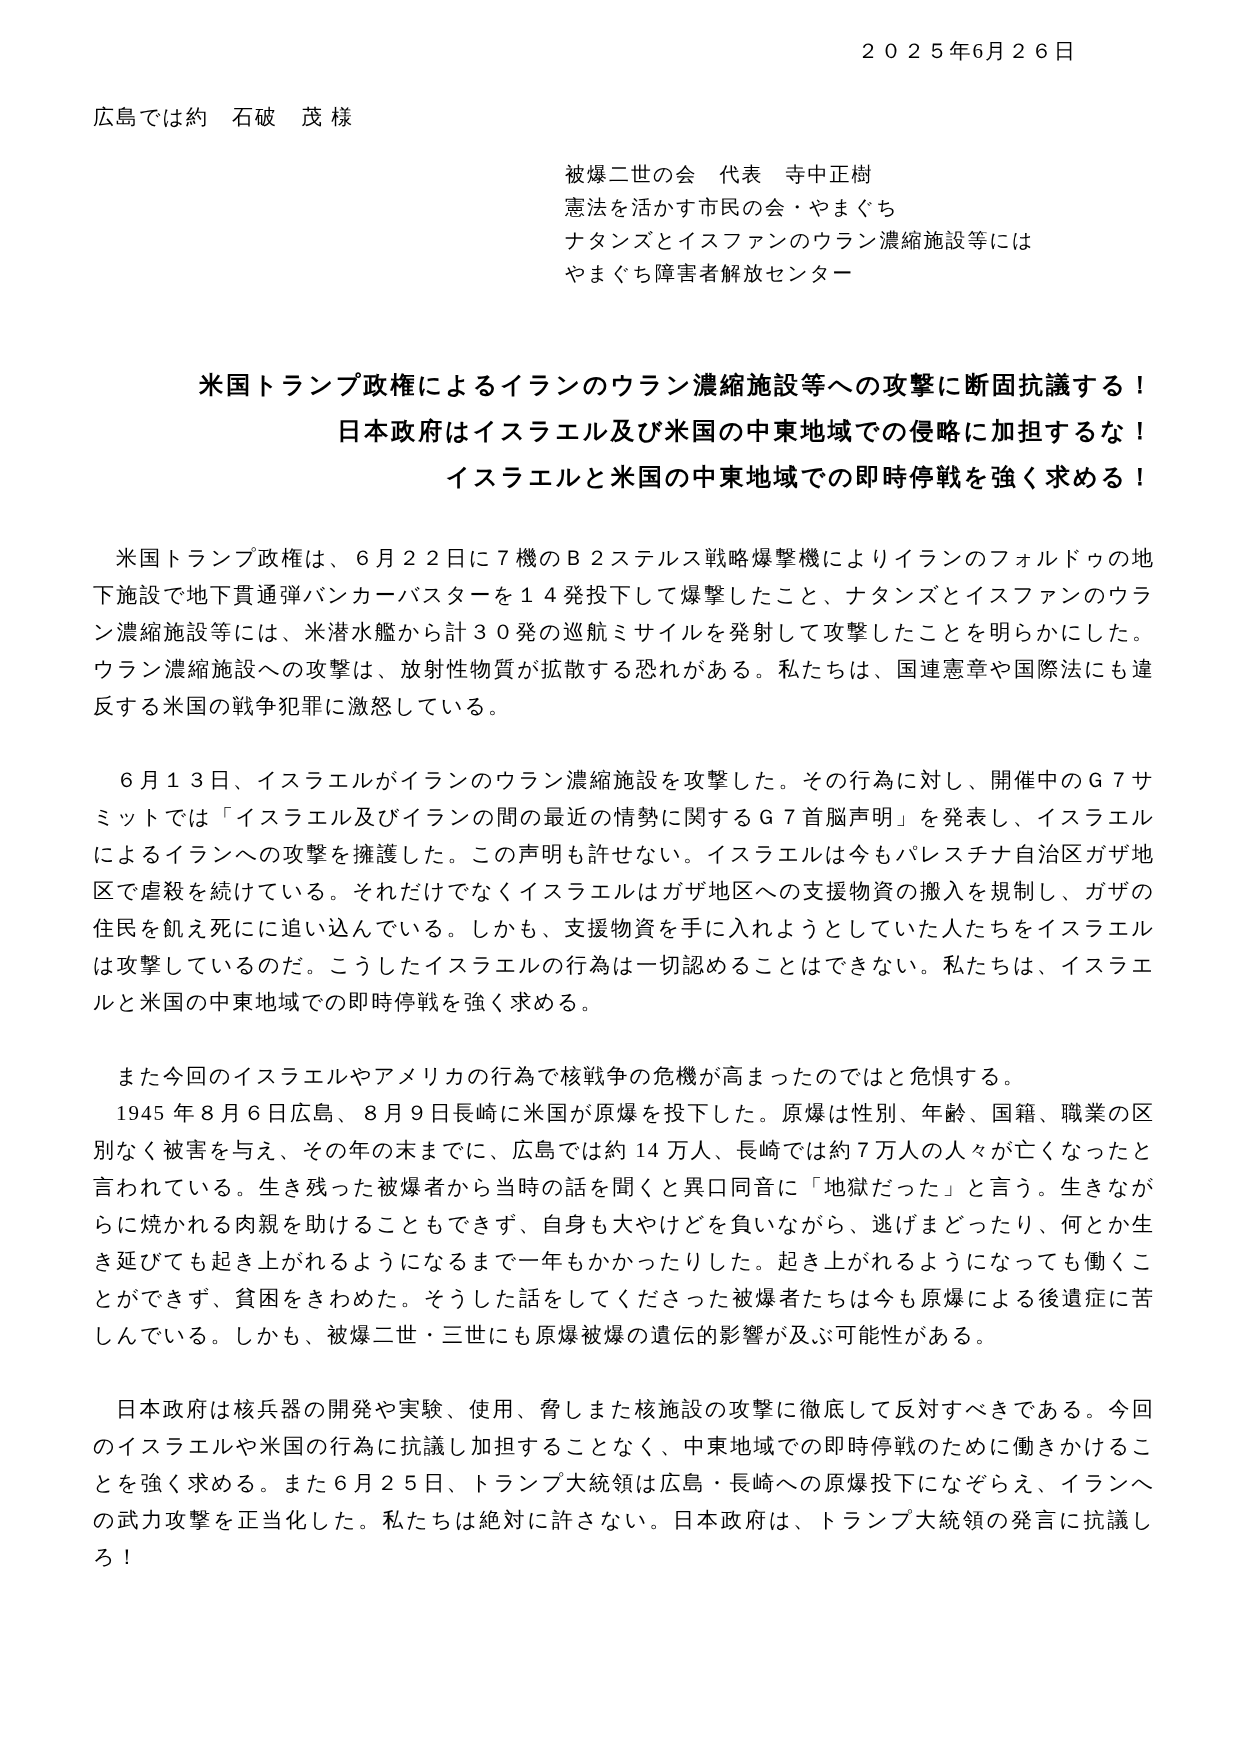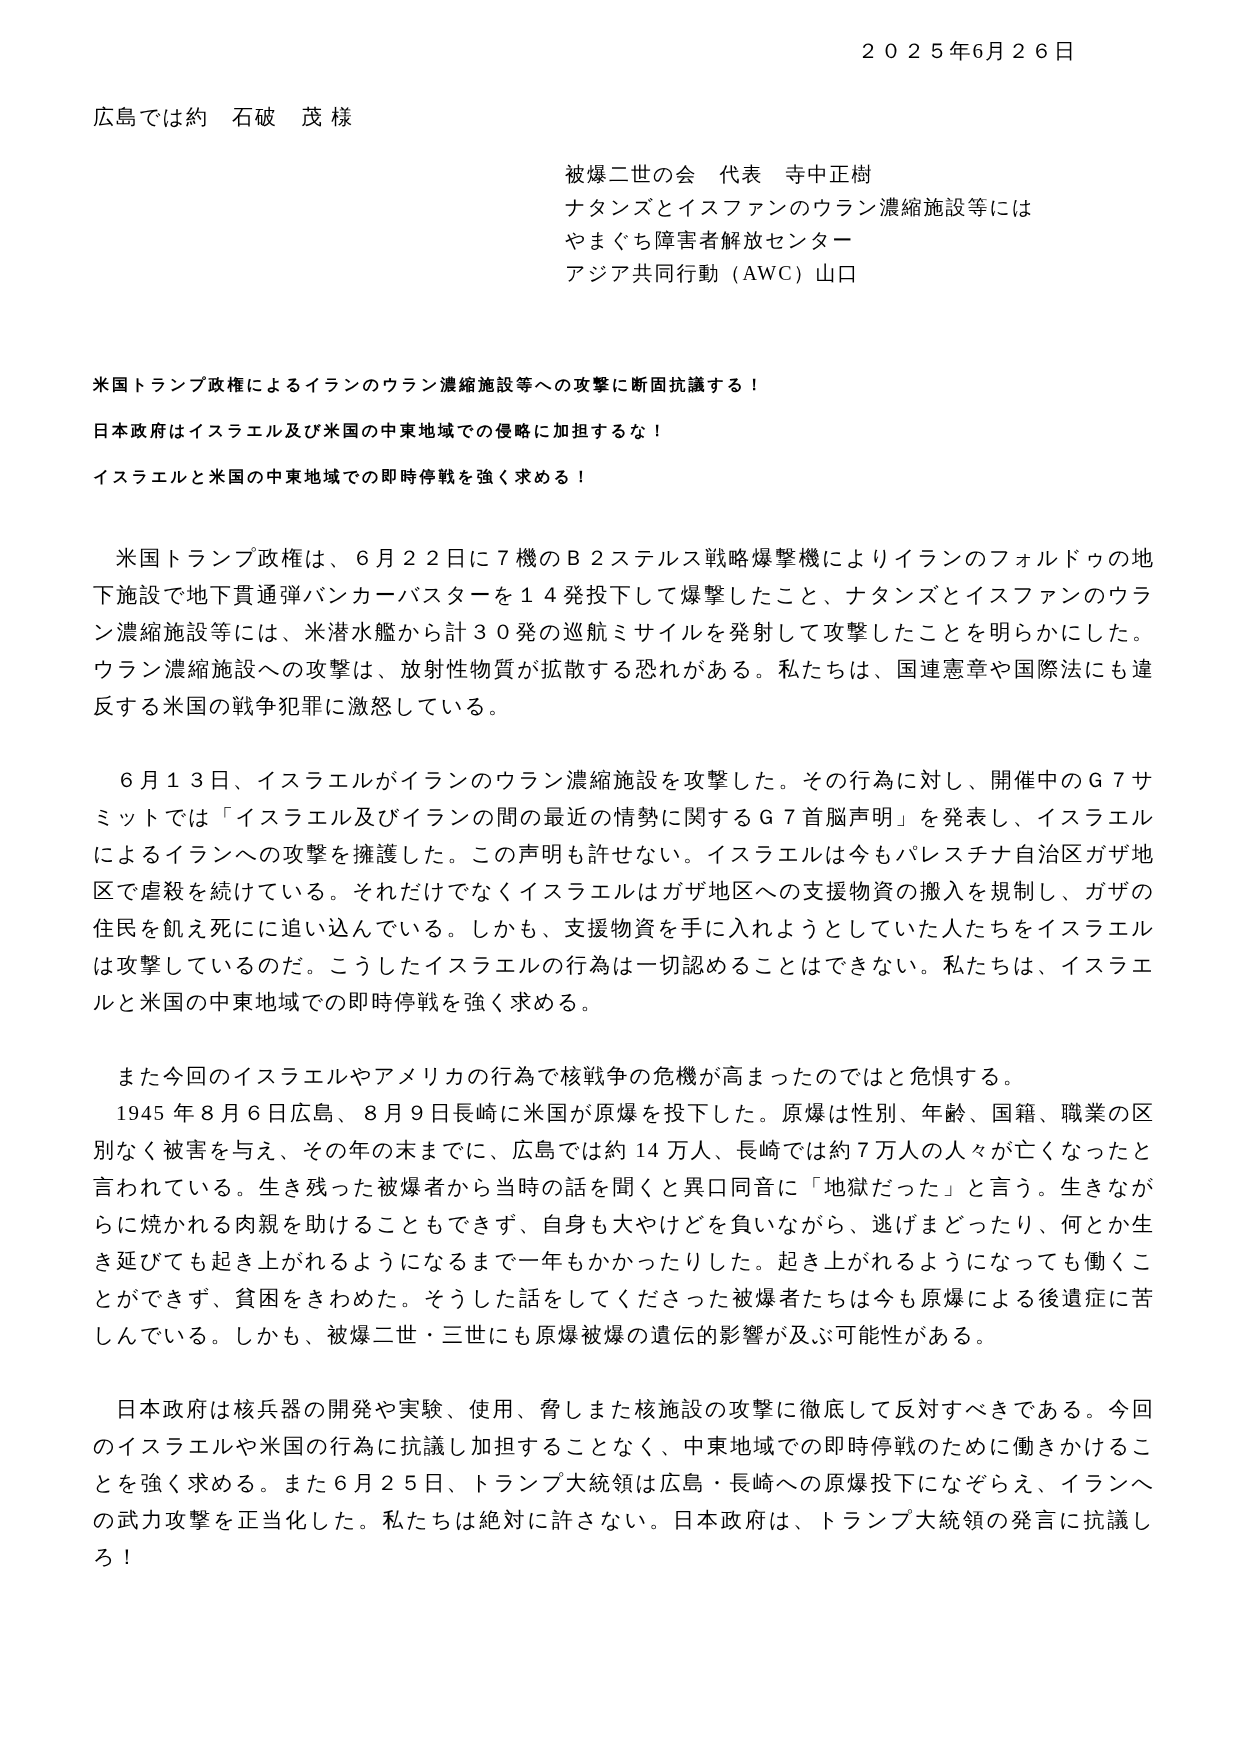--- a/index.html
+++ b/index.html
@@ -37,23 +37,23 @@
     margin-left: 472px;
     font-size: 20px;
     letter-spacing: 2px;
     line-height: 33px;
   }
   .sender-line {
     white-space: nowrap;
   }
   .title-block {
     margin-top: 72px;
-    text-align: left;
+    text-align: right;
     font-weight: bold;
-    font-size: 16px;
+    font-size: 24px;
     letter-spacing: 3px;
     line-height: 46px;
   }
   .title-line {
     white-space: nowrap;
   }
   .body-block {
     margin-top: 40px;
     font-size: 21px;
     letter-spacing: 2px;
@@ -72,23 +72,23 @@
 <body>
 
 <div class="page">
 
   <div class="date">２０２５年6月２６日</div>
 
   <div class="addressee">広島では約　石破　茂 様</div>
 
   <div class="senders">
     <div class="sender-line">被爆二世の会　代表　寺中正樹</div>
+    <div class="sender-line">憲法を活かす市民の会・やまぐち</div>
     <div class="sender-line">ナタンズとイスファンのウラン濃縮施設等には</div>
     <div class="sender-line">やまぐち障害者解放センター</div>
-    <div class="sender-line">アジア共同行動（AWC）山口</div>
   </div>
 
   <div class="title-block">
     <div class="title-line">米国トランプ政権によるイランのウラン濃縮施設等への攻撃に断固抗議する！</div>
     <div class="title-line">日本政府はイスラエル及び米国の中東地域での侵略に加担するな！</div>
     <div class="title-line">イスラエルと米国の中東地域での即時停戦を強く求める！</div>
   </div>
 
   <div class="body-block">
     <p class="para">米国トランプ政権は、６月２２日に７機のＢ２ステルス戦略爆撃機によりイランのフォルドゥの地下施設で地下貫通弾バンカーバスターを１４発投下して爆撃したこと、ナタンズとイスファンのウラン濃縮施設等には、米潜水艦から計３０発の巡航ミサイルを発射して攻撃したことを明らかにした。ウラン濃縮施設への攻撃は、放射性物質が拡散する恐れがある。私たちは、国連憲章や国際法にも違反する米国の戦争犯罪に激怒している。</p>

